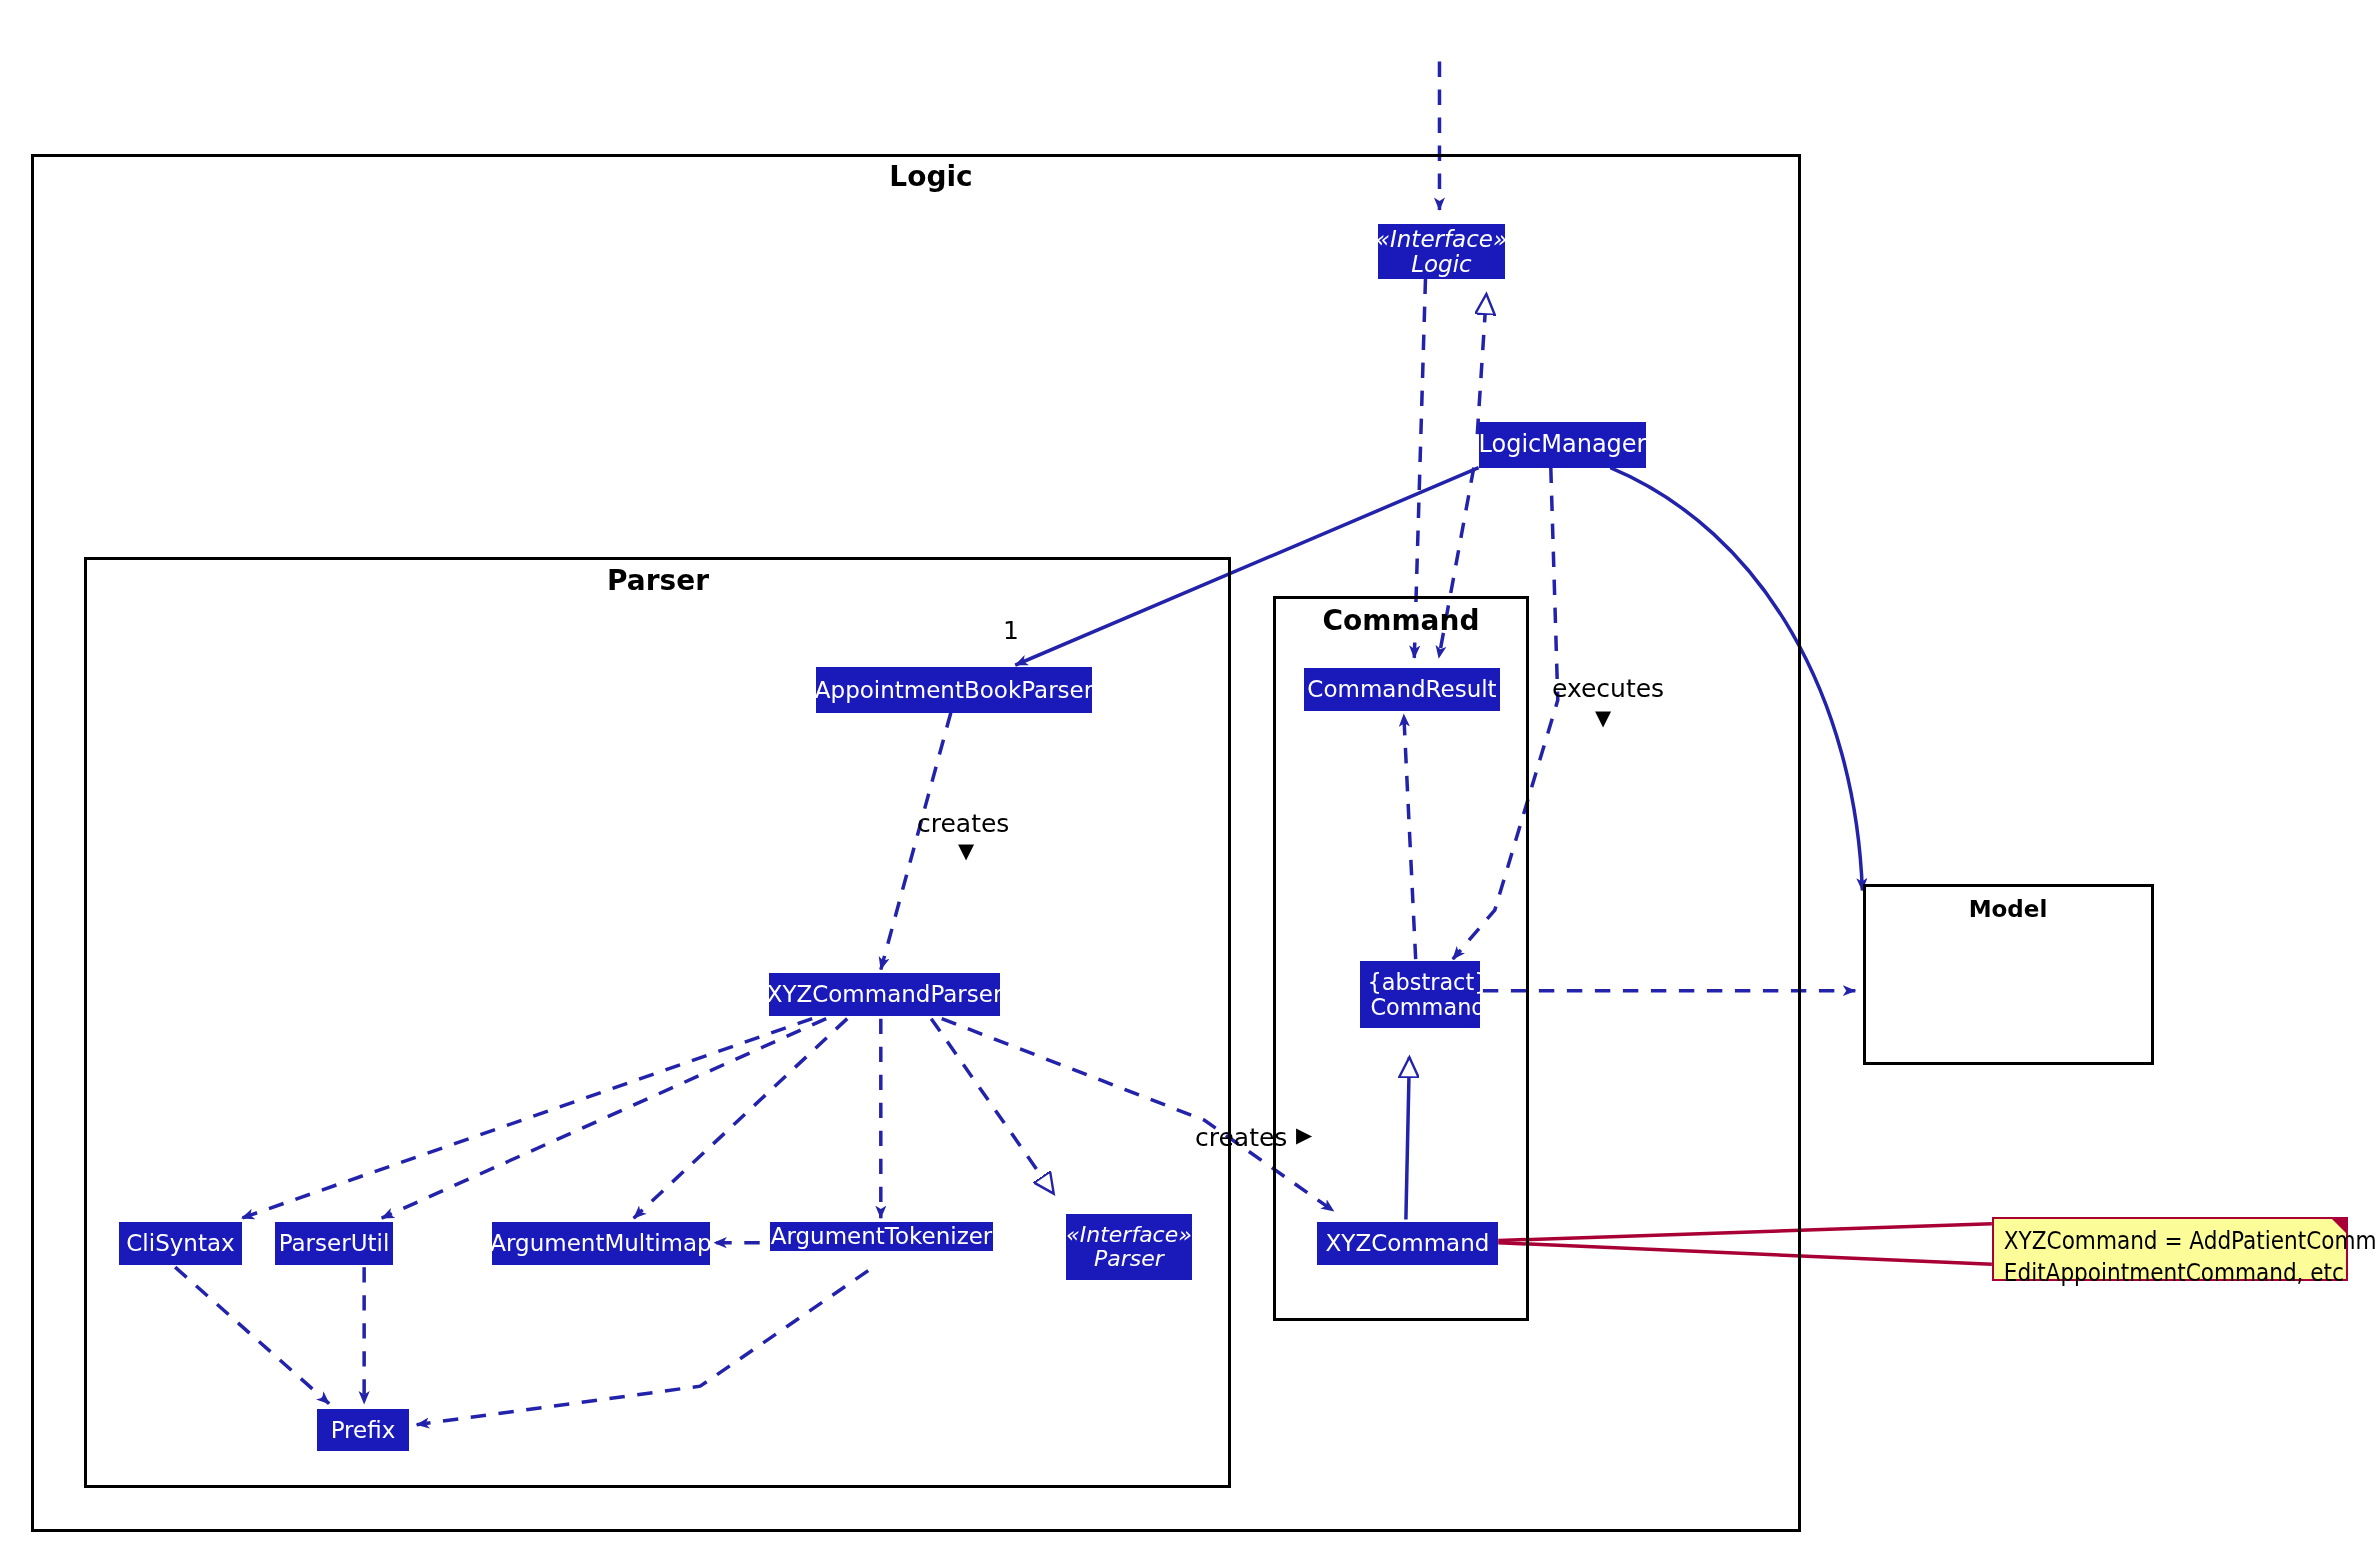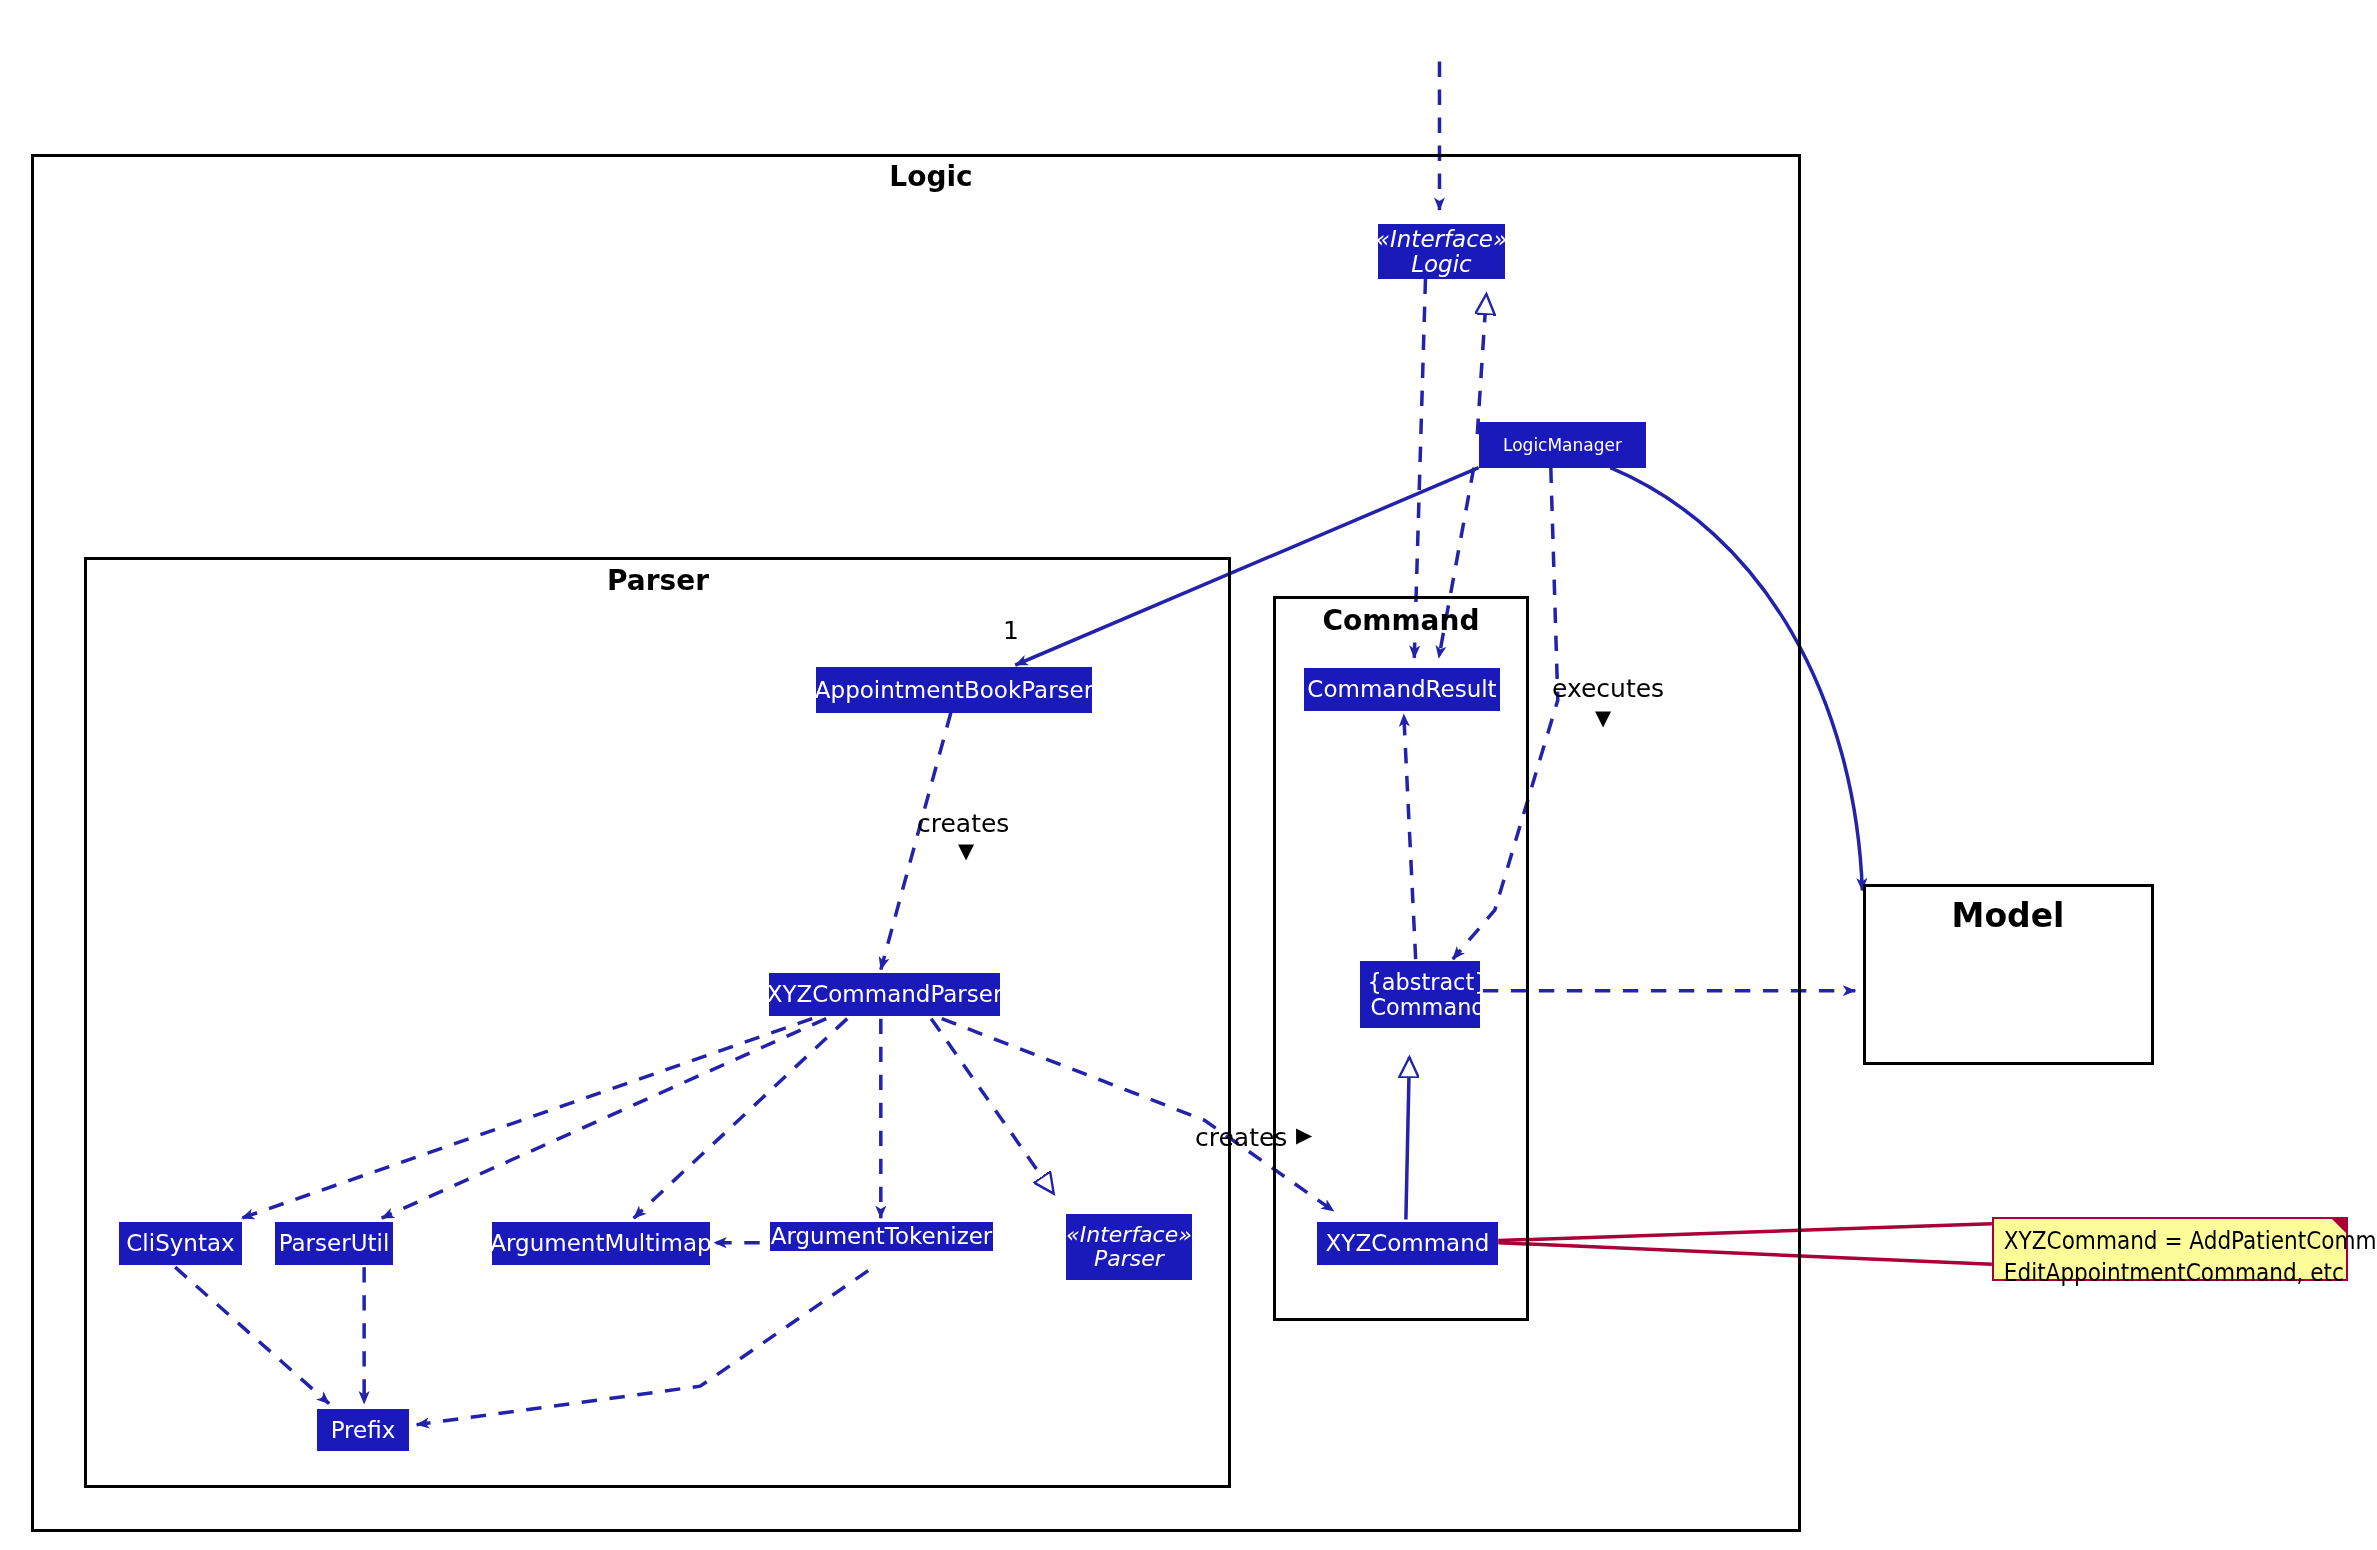--- a/index.html
+++ b/index.html
@@ -157,28 +157,28 @@
   <div class="pkg" style="left:31px; top:154px; width:1770px; height:1378px;"></div>
   <div class="pkg-title" style="left:826px; top:160px; width:210px; font-size:28px;">Logic</div>
 
   <div class="pkg" style="left:84px; top:557px; width:1147px; height:931px;"></div>
   <div class="pkg-title" style="left:553px; top:564px; width:210px; font-size:28px;">Parser</div>
 
   <div class="pkg" style="left:1273px; top:596px; width:256px; height:725px;"></div>
   <div class="pkg-title" style="left:1296px; top:604px; width:210px; font-size:28px;">Command</div>
 
   <div class="pkg" style="left:1863px; top:884px; width:291px; height:181px;"></div>
-  <div class="pkg-title" style="left:1903px; top:896px; width:210px; font-size:33px;">Model</div>
+  <div class="pkg-title" style="left:1903px; top:896px; width:210px; font-size:23px;">Model</div>
 
   <div class="cls" style="left:1378px; top:224px; width:127px; height:55px; font-size:23px;">
     <span class="ln itl">«Interface»</span>
     <span class="ln itl">Logic</span>
   </div>
 
-  <div class="cls" style="left:1479px; top:422px; width:167px; height:46px; font-size:17px;">
+  <div class="cls" style="left:1479px; top:422px; width:167px; height:46px; font-size:24px;">
     <span class="ln">LogicManager</span>
   </div>
 
   <div class="cls" style="left:816px; top:667px; width:276px; height:46px; font-size:23px;">
     <span class="ln">AppointmentBookParser</span>
   </div>
 
   <div class="cls" style="left:769px; top:973px; width:231px; height:43px; font-size:23px;">
     <span class="ln">XYZCommandParser</span>
   </div>

